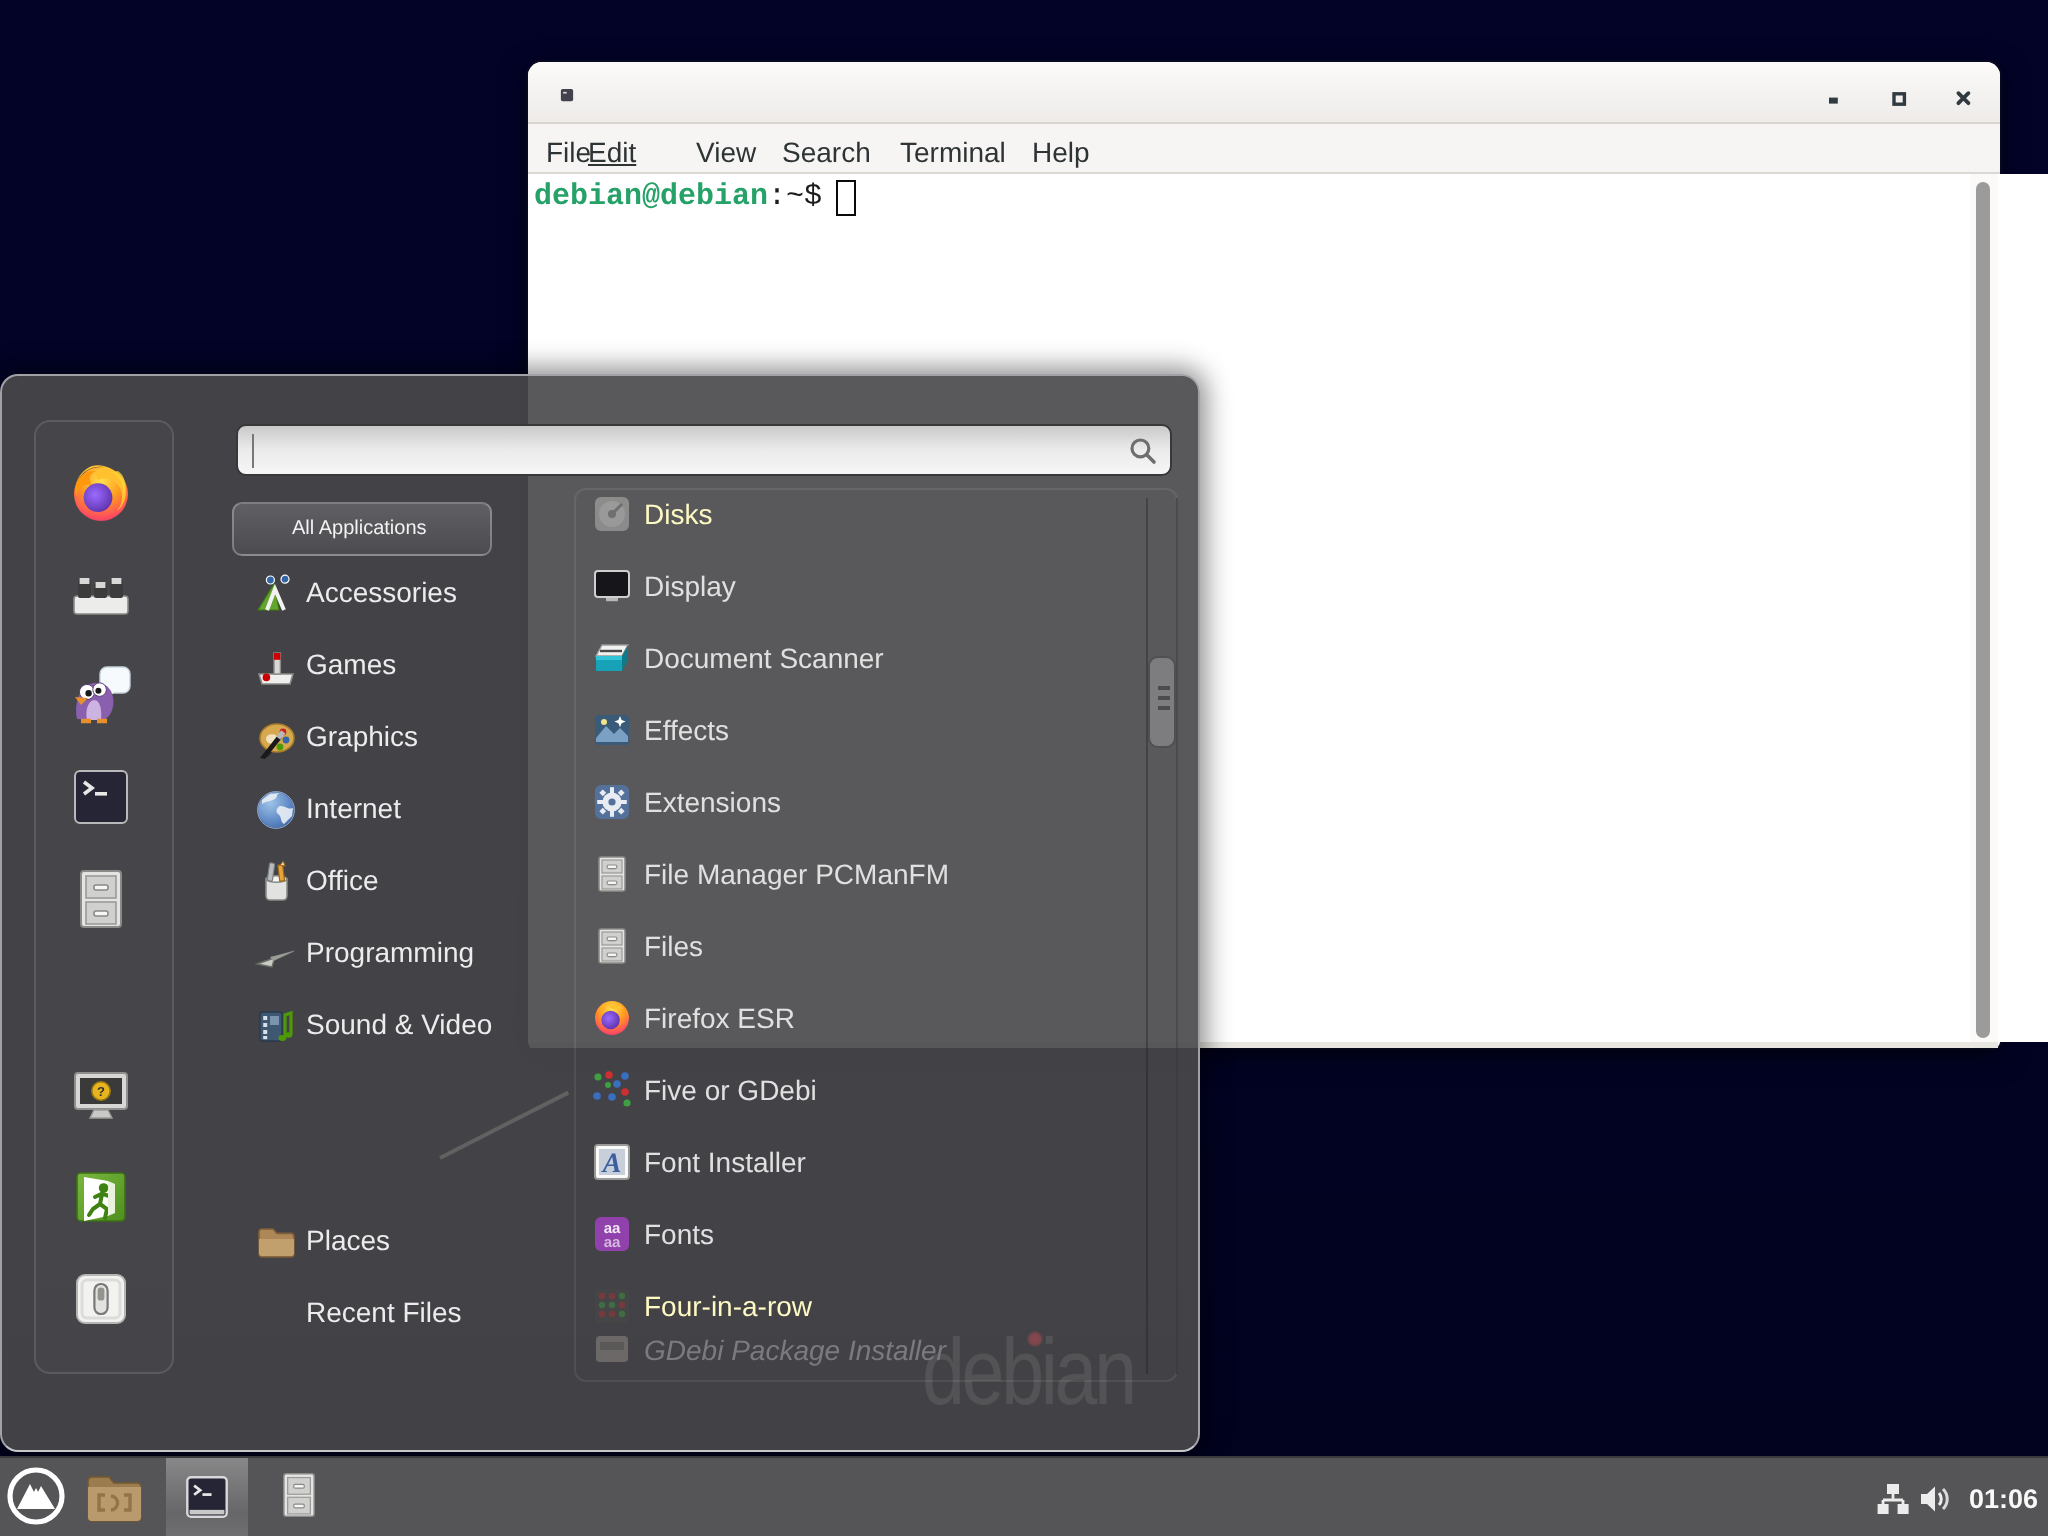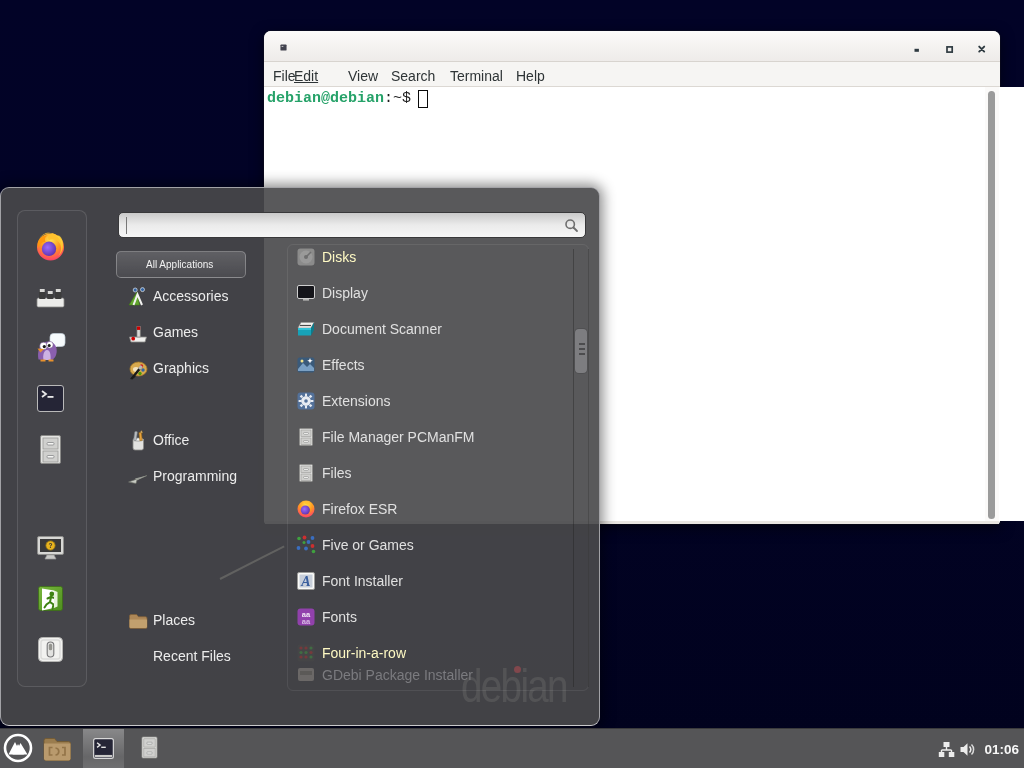--- a/index.html
+++ b/index.html
@@ -226,36 +226,66 @@
       <ellipse cx="11.5" cy="11" rx="8.5" ry="7" fill="#d7a94e" stroke="#a97c28" stroke-width="0.8"></ellipse>
       <ellipse cx="9" cy="11.5" rx="3" ry="2.4" fill="#f2e3c0"></ellipse>
       <circle cx="14.5" cy="8" r="1.7" fill="#cc2222"></circle>
       <circle cx="16" cy="12" r="1.7" fill="#3465a4"></circle>
       <circle cx="13" cy="15.5" r="1.7" fill="#4e9a06"></circle>
       <path d="M3 21 L12 9.5 L14 11 L5.5 21.5 Z" fill="#1a1a1a"></path>
       <rect x="11.4" y="8.2" width="4" height="2.6" fill="#b8b8b8" transform="rotate(-52 13.4 9.5)"></rect>
     </svg>
       <span class="ct">Graphics</span>
   </div>
+  <div class="abs cat" style="top:198.5px;">
+    <svg class="ci" viewBox="0 0 22 22">
+      <defs>
+          <radialGradient id="gl" cx="0.35" cy="0.3" r="0.9">
+        <stop offset="0" stop-color="#9ec4e8"></stop>
+            <stop offset="0.6" stop-color="#5d87c4"></stop>
+            <stop offset="1" stop-color="#3a5e9a"></stop>
+      </radialGradient>
+        </defs>
+      <circle cx="11" cy="11" r="9.2" fill="url(#gl)" stroke="#2e4a7a" stroke-width="0.6"></circle>
+      <path d="M4 8 C7 6 9 7 11 5 C12 4 11 3 13 2.5 L8 3 L4 6 Z" fill="#e9eef4" opacity="0.9"></path>
+      <path d="M13 9 C16 9 17 11 19.5 10 L19 14 L15 18 C13 17 14 14 12 13 C10.5 12 11.5 9.5 13 9 Z" fill="#e9eef4" opacity="0.9"></path>
+      <ellipse cx="11" cy="11" rx="9.2" ry="9.2" fill="none" stroke="#ffffff" stroke-width="0.5" opacity="0.5"></ellipse>
+    </svg>
+      <span class="ct">Internet</span>
+  </div>
   <div class="abs cat" style="top:234.5px;">
     <svg class="ci" viewBox="0 0 22 22">
       <path d="M6 9.5 h10.5 v8.5 a2 2 0 0 1 -2 2 h-6.5 a2 2 0 0 1 -2 -2 Z" fill="#e2e2e0" stroke="#8a8a88" stroke-width="0.8"></path>
       <ellipse cx="11.2" cy="9.5" rx="5.2" ry="1.6" fill="#f4f4f2" stroke="#8a8a88" stroke-width="0.7"></ellipse>
       <rect x="7.2" y="1.5" width="2.6" height="9" rx="0.8" fill="#b8bcc0" stroke="#7a7e82" stroke-width="0.6" transform="rotate(8 8.5 6)"></rect>
       <rect x="12.4" y="2.5" width="2.4" height="8" fill="#e8a33d" stroke="#9a6a18" stroke-width="0.6" transform="rotate(-7 13.6 6.5)"></rect>
       <path d="M13 2.6 l1.6 -2 l1 2.4 Z" fill="#f2d5a0" stroke="#9a6a18" stroke-width="0.5"></path>
     </svg>
       <span class="ct">Office</span>
   </div>
   <div class="abs cat" style="top:270.5px;">
     <svg class="ci" viewBox="0 0 22 22">
       <path d="M1.5 16 L20 9.5 L10 14 L9 17.5 Z" fill="#c8cbc4" stroke="#6a6d66" stroke-width="0.7"></path>
       <path d="M20 9.5 L8 12.5 L9.5 14.5 Z" fill="#9a9d96"></path>
     </svg>
       <span class="ct">Programming</span>
+  </div>
+  <div class="abs cat" style="top:306.5px;">
+    <svg class="ci" viewBox="0 0 22 22">
+      <rect x="3" y="4" width="11" height="14.5" rx="1.2" fill="#3f5872" stroke="#27394e" stroke-width="0.7"></rect>
+      <rect x="4.6" y="6" width="2" height="2" fill="#d8e0e8"></rect>
+        <rect x="4.6" y="9.5" width="2" height="2" fill="#d8e0e8"></rect>
+      <rect x="4.6" y="13" width="2" height="2" fill="#d8e0e8"></rect>
+        <rect x="4.6" y="16" width="2" height="1.6" fill="#d8e0e8"></rect>
+      <rect x="8" y="6" width="4.5" height="4.5" fill="#7a94ae"></rect>
+      <path d="M15.5 16.5 V5.5 L18.5 4.5 V15" stroke="#4e9a06" stroke-width="1.6" fill="none"></path>
+      <ellipse cx="14.2" cy="17" rx="2" ry="1.5" fill="#4e9a06"></ellipse>
+      <ellipse cx="17.3" cy="15.5" rx="1.9" ry="1.4" fill="#4e9a06"></ellipse>
+    </svg>
+      <span class="ct">Sound &amp; Video</span>
   </div>
   <div class="abs cat" style="top:414.5px;">
     <svg class="ci" viewBox="0 0 22 22">
       <path d="M2.5 6 a1.5 1.5 0 0 1 1.5 -1.5 h5.5 l2 2.2 h7 a1.5 1.5 0 0 1 1.5 1.5 v8.8 a1.5 1.5 0 0 1 -1.5 1.5 h-14.5 a1.5 1.5 0 0 1 -1.5 -1.5 Z" fill="#ad8757" stroke="#7d5f3a" stroke-width="0.8"></path>
       <path d="M2.5 9.5 h17.5 v7 a1.5 1.5 0 0 1 -1.5 1.5 h-14.5 a1.5 1.5 0 0 1 -1.5 -1.5 Z" fill="#c2a06e"></path>
     </svg>
       <span class="ct">Places</span>
   </div>
   <div class="abs cat" style="top:450.5px;">
     <span class="ct">Recent Files</span>
@@ -347,21 +377,21 @@
         <circle cx="3" cy="3.5" r="1.8" fill="#3fa03f"></circle>
         <circle cx="8.5" cy="2.5" r="1.9" fill="#cc2f2f"></circle>
         <circle cx="16.5" cy="3" r="1.9" fill="#3a6ec0"></circle>
         <circle cx="8" cy="7.5" r="1.5" fill="#3fa03f"></circle>
         <circle cx="12.5" cy="7" r="1.9" fill="#3a6ec0"></circle>
         <circle cx="2.5" cy="13" r="1.9" fill="#3a6ec0"></circle>
         <circle cx="10" cy="13.5" r="1.9" fill="#3a6ec0"></circle>
         <circle cx="16.5" cy="11" r="1.9" fill="#cc2f2f"></circle>
         <circle cx="17.5" cy="16.5" r="1.8" fill="#3fa03f"></circle>
       </svg>
-        <span class="at">Five or Games</span>
+        <span class="at">Five or GDebi</span>
     </div>
     <div class="abs app" style="top:318px;">
       <svg class="ai" viewBox="0 0 20 20">
         <rect x="1.5" y="1.5" width="17" height="17" rx="1.5" fill="#fafaf8" stroke="#9a9a98" stroke-width="1"></rect>
         <rect x="3.5" y="3.5" width="13" height="13" fill="#c8cfda"></rect>
         <text x="10" y="15" font-size="14" font-style="italic" font-weight="bold" fill="#3a5f9e" text-anchor="middle" font-family="Liberation Serif">A</text>
       </svg>
         <span class="at">Font Installer</span>
     </div>
     <div class="abs app" style="top:354px;">
@@ -384,21 +414,21 @@
           </g>
         <g fill="#3fa03f">
             <circle cx="15" cy="5" r="1.6"></circle>
             <circle cx="5" cy="9.5" r="1.6"></circle>
             <circle cx="10" cy="9.5" r="1.6"></circle>
             <circle cx="15" cy="14" r="1.6"></circle>
           </g>
       </svg>
         <span class="at">Four-in-a-row</span>
     </div>
-    <div class="abs app dim2" style="top:412px;">
+    <div class="abs app dim2" style="top:412px;font-style:italic;">
       <svg class="ai" viewBox="0 0 20 20">
         <rect x="2" y="3" width="16" height="13" rx="2" fill="#b8b0a4"></rect>
         <rect x="4" y="6" width="12" height="4" fill="#8a8478"></rect>
       </svg>
         <span class="at">GDebi Package Installer</span>
     </div>
   </div>
   <div class="abs" id="mtrack"></div>
   <div class="abs" id="mthumb">
     <div class="abs grip" style="top:14px;"></div>

